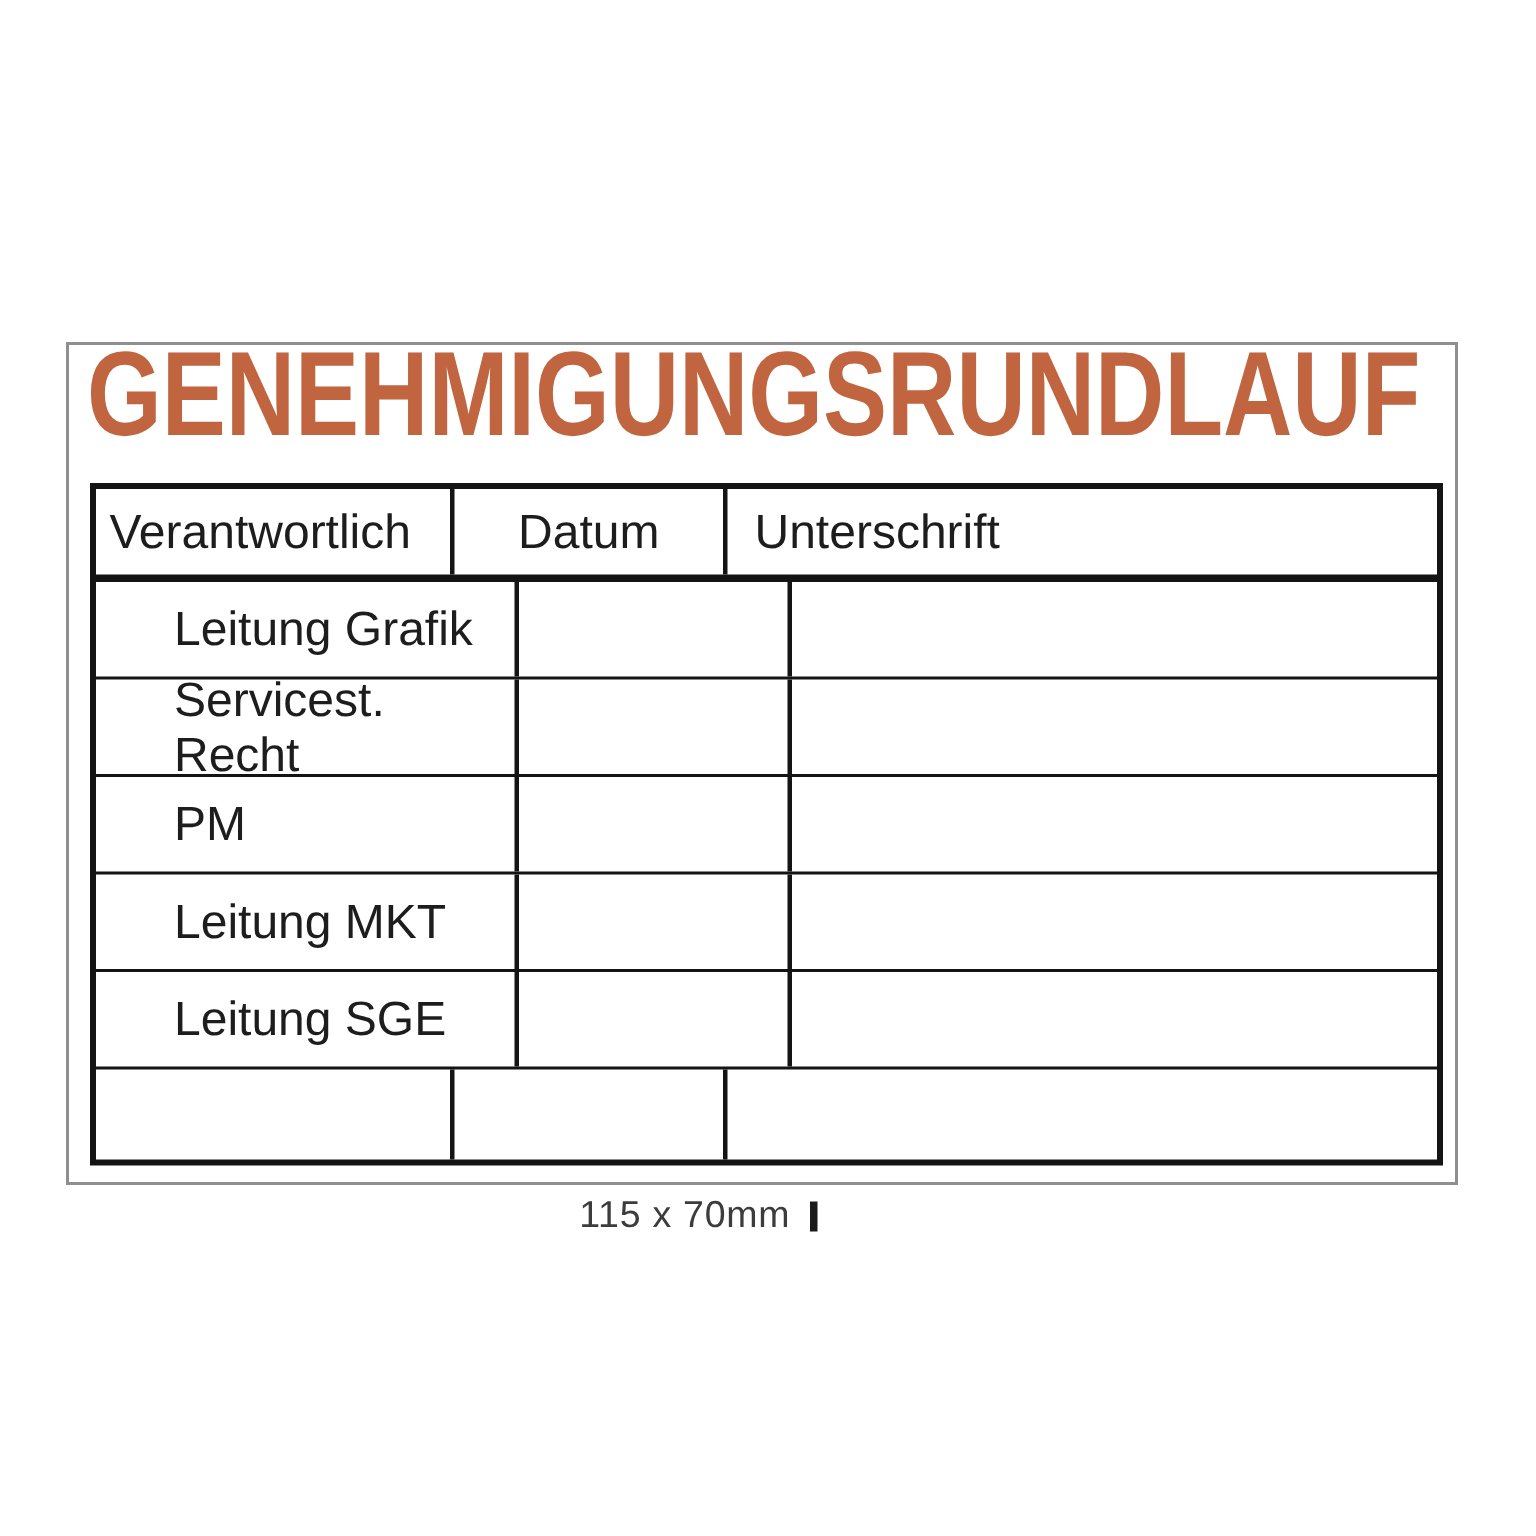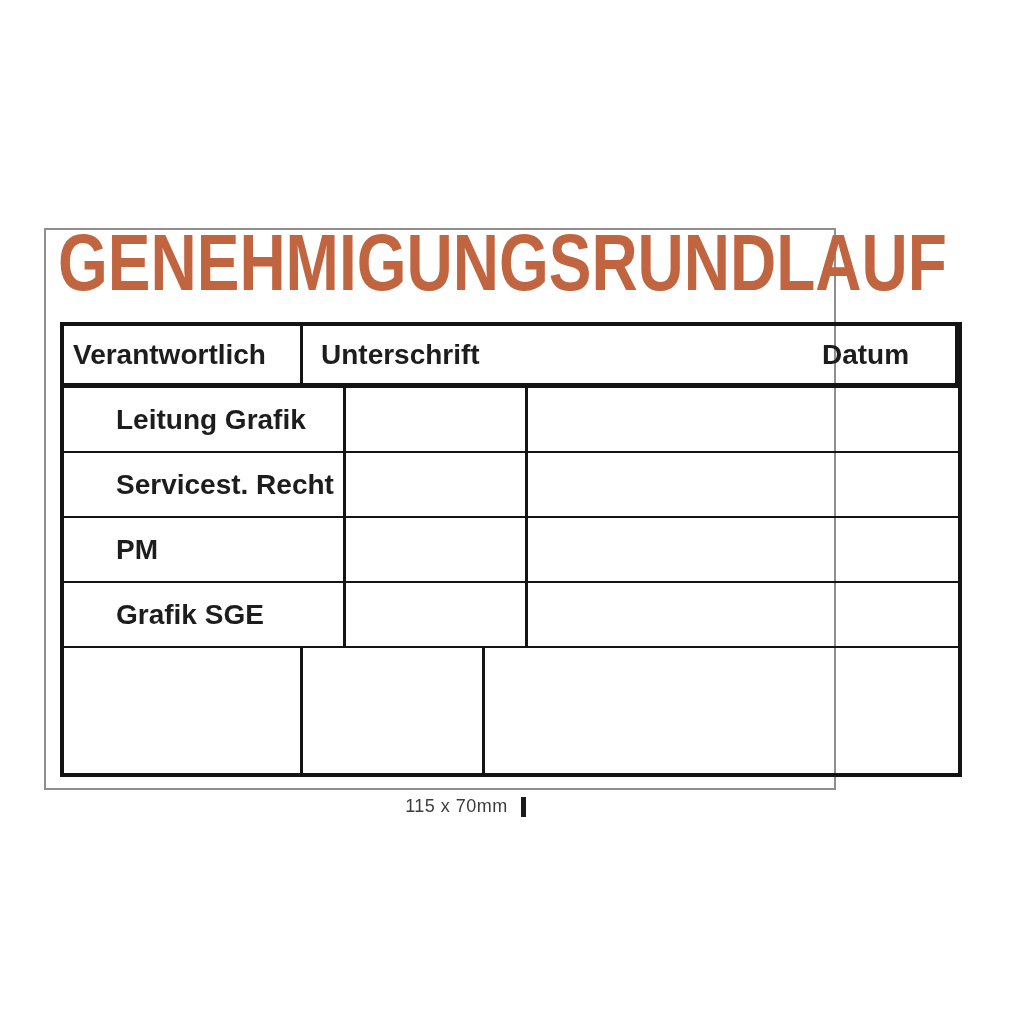--- a/index.html
+++ b/index.html
@@ -9,21 +9,21 @@
     --card-border:#8f8f8f;
     --caption-color:#3c3c3c;
   }
   *{margin:0;padding:0;box-sizing:border-box;}
   html,body{width:1024px;height:1024px;background:#ffffff;overflow:hidden;
     font-family:"Liberation Sans",sans-serif;}
   .page{position:relative;width:1024px;height:1024px;background:#ffffff;}
 
   
   .card{
-    position:absolute;left:44px;top:228px;width:792px;height:562px;
+    position:absolute;left:44px;top:228px;width:928px;height:562px;
     background:#ffffff;border:2px solid var(--card-border);
   }
 
   
   .card-title{
     position:absolute;left:12px;top:-7px;height:94px;
     display:flex;align-items:flex-start;
     font-size:80px;font-weight:700;line-height:1;
     color:var(--title-color);
     letter-spacing:0px;white-space:nowrap;
@@ -34,75 +34,80 @@
   .tbl{
     position:absolute;left:14px;top:92px;width:902px;height:455px;
     border:4px solid var(--border-color);
     display:flex;flex-direction:column;
     color:var(--text-color);
   }
   .row{display:flex;width:100%;}
   .row-header{height:62px;border-bottom:5px solid var(--border-color);}
   .row-data{height:65px;border-bottom:2px solid var(--border-color);padding-left:43px;}
   .row-last{flex:1;border-bottom:none;}
-  .cell{display:flex;align-items:center;font-weight:700;font-size:28px;}
+  .cell{display:flex;align-items:center;font-weight:400;font-size:32px;}
   .c1{width:239px;border-right:3px solid var(--border-color);padding-left:9px;}
   .c2{width:182px;border-right:3px solid var(--border-color);justify-content:center;}
   .c3{flex:1;padding-left:18px;}
 
   
   .caption{
     position:absolute;left:0;top:796px;width:940px;
     display:flex;justify-content:center;align-items:center;
-    font-size:18px;font-weight:400;color:var(--caption-color);
+    font-size:25px;font-weight:400;color:var(--caption-color);
     letter-spacing:0.5px;
   }
   .caption .bar{
     display:inline-block;width:5px;height:20px;background:#1a1a1a;
     margin-left:13px;margin-right:9px;
   }
 </style>
 </head>
 <body>
 
 <div class="page">
 
   <div class="card">
 
     <div class="card-title">GENEHMIGUNGSRUNDLAUF</div>
 
     <div class="tbl">
 
       <div class="row row-header">
         <div class="cell c1">Verantwortlich</div>
+        <div class="cell c2">Datum</div>
         <div class="cell c3">Unterschrift</div>
-        <div class="cell c2">Datum</div>
       </div>
 
       <div class="row row-data">
         <div class="cell c1">Leitung Grafik</div>
         <div class="cell c2"></div>
         <div class="cell c3"></div>
       </div>
 
       <div class="row row-data">
         <div class="cell c1">Servicest. Recht</div>
         <div class="cell c2"></div>
         <div class="cell c3"></div>
       </div>
 
       <div class="row row-data">
         <div class="cell c1">PM</div>
         <div class="cell c2"></div>
         <div class="cell c3"></div>
       </div>
 
+      <div class="row row-data">
+        <div class="cell c1">Leitung MKT</div>
+        <div class="cell c2"></div>
+        <div class="cell c3"></div>
+      </div>
 
       <div class="row row-data">
-        <div class="cell c1">Grafik SGE</div>
+        <div class="cell c1">Leitung SGE</div>
         <div class="cell c2"></div>
         <div class="cell c3"></div>
       </div>
 
       <div class="row row-last">
         <div class="cell c1"></div>
         <div class="cell c2"></div>
         <div class="cell c3"></div>
       </div>
 

